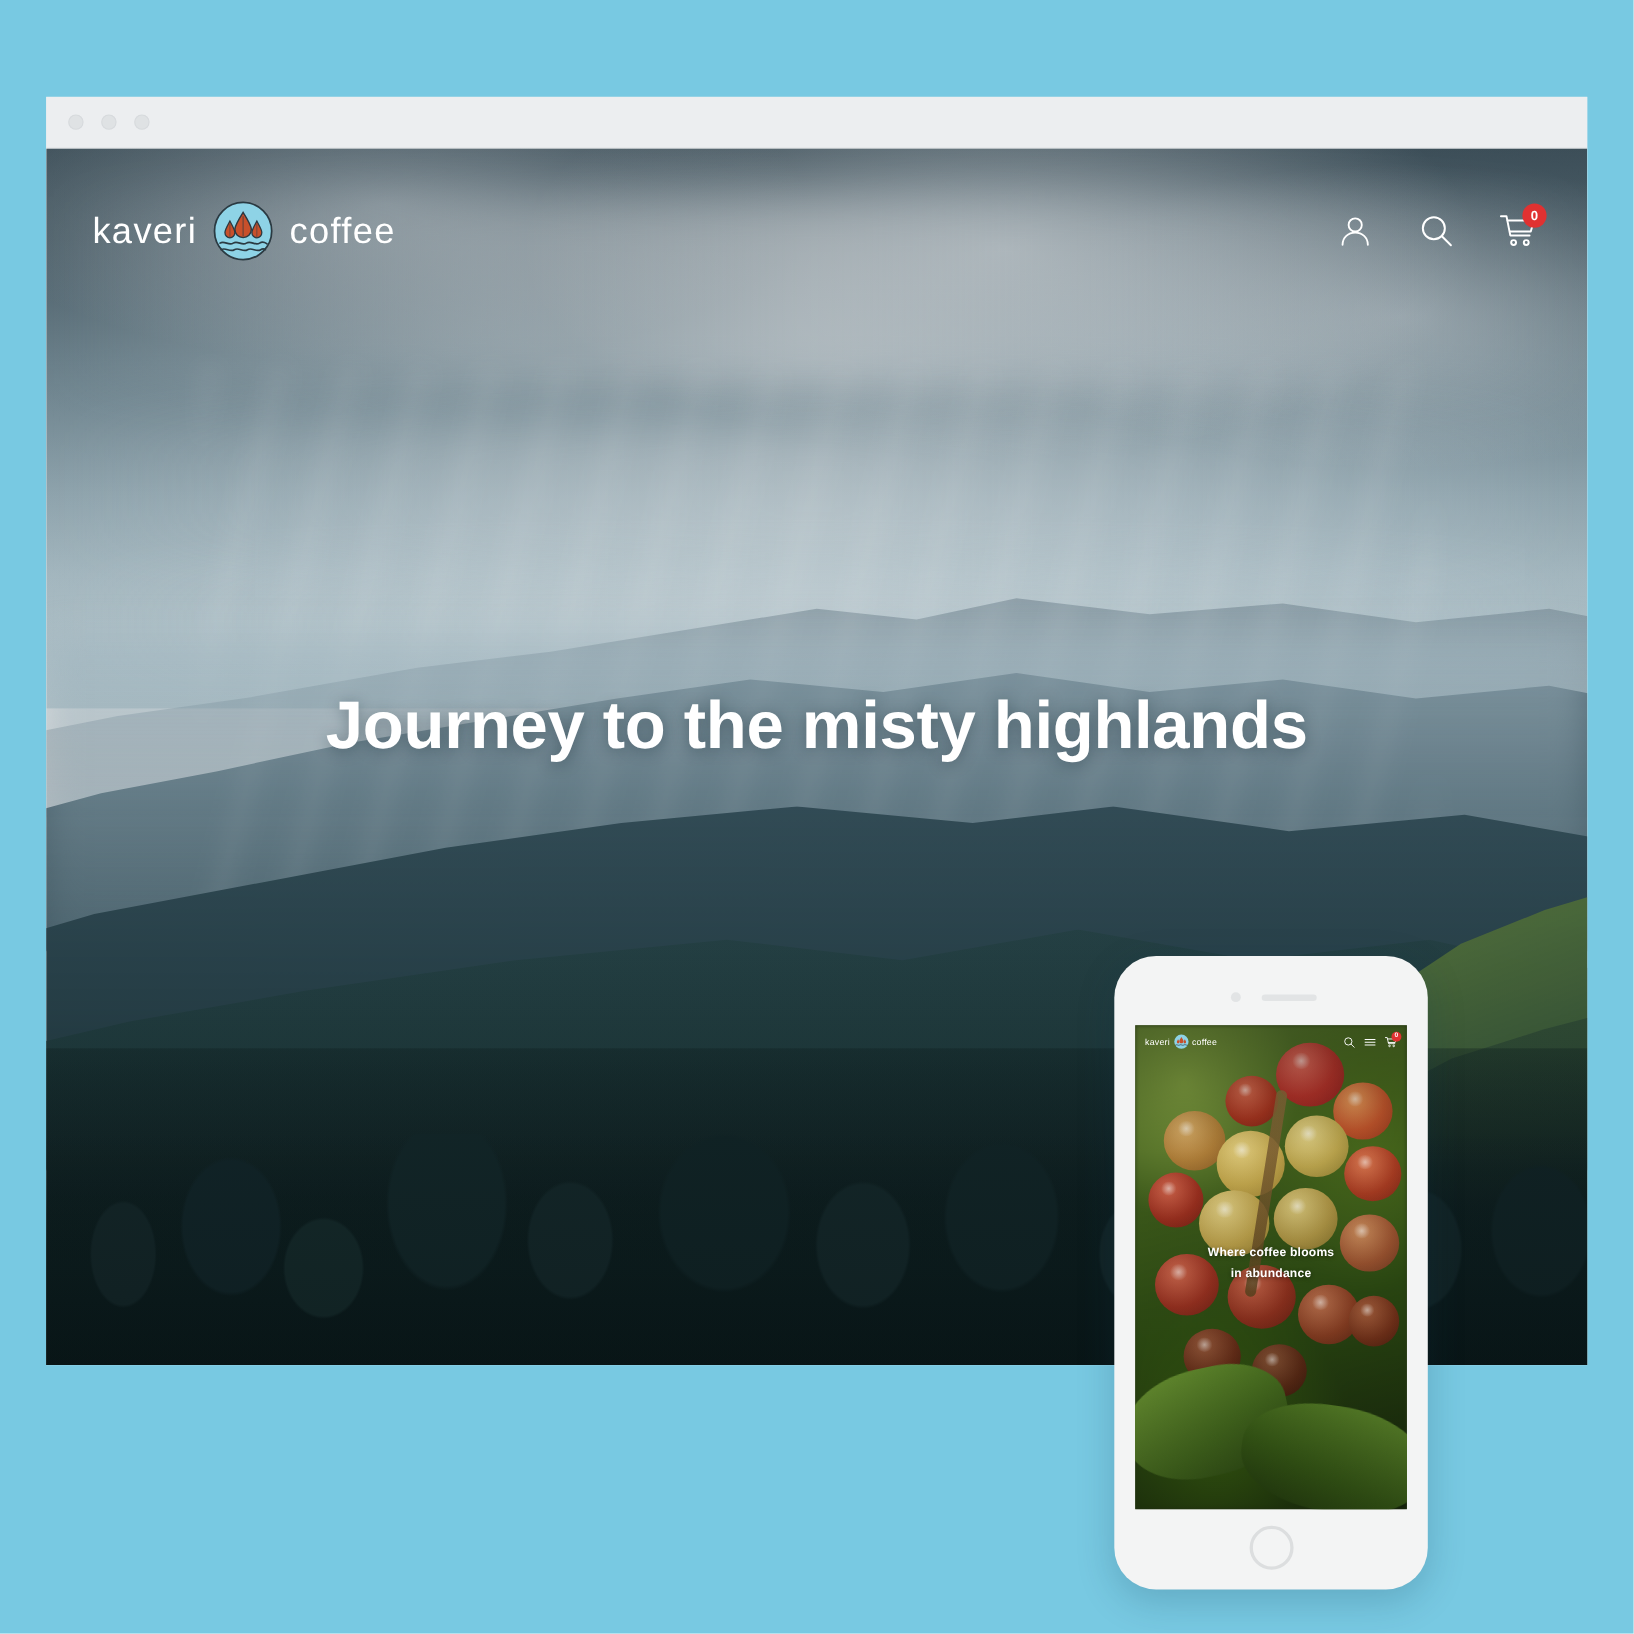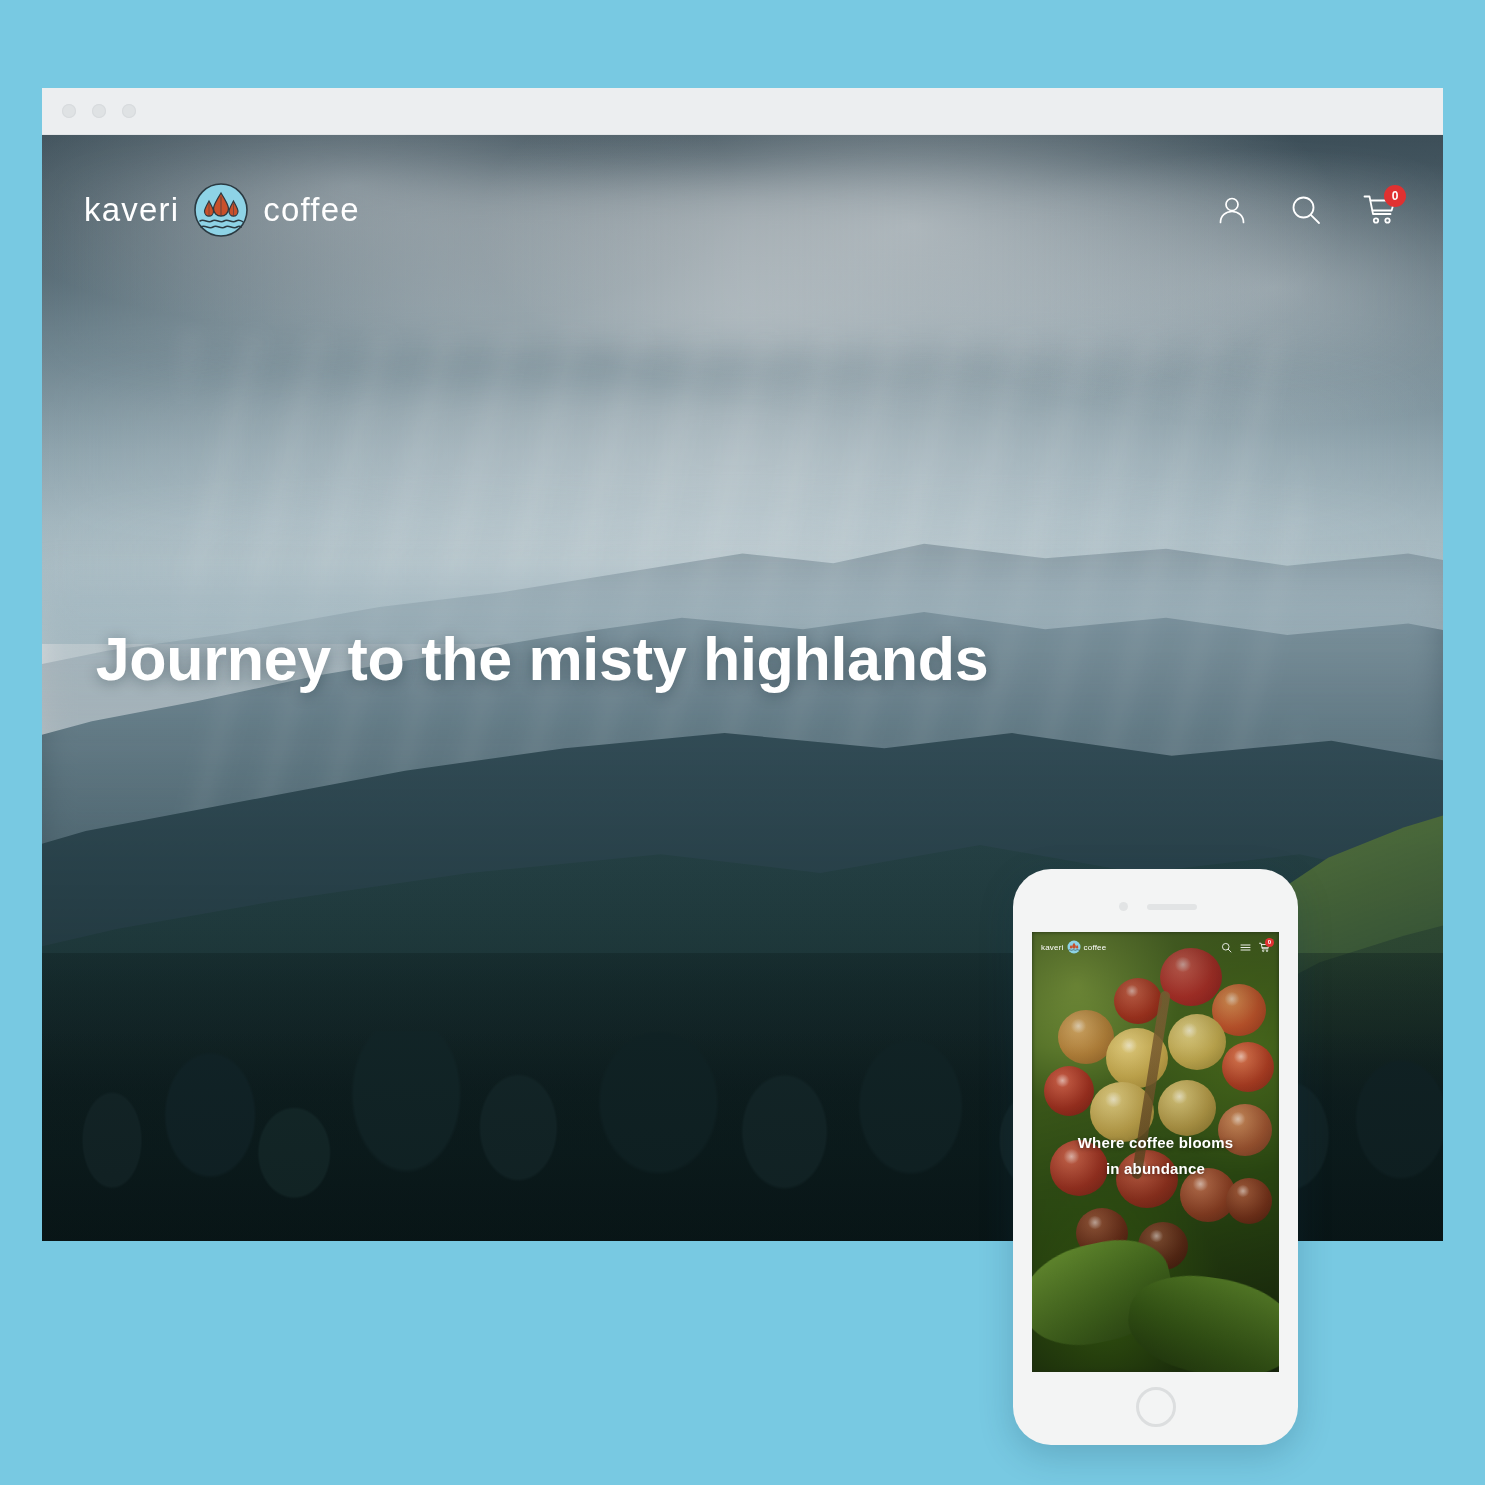--- a/index.html
+++ b/index.html
@@ -183,21 +183,21 @@
     background: #e03131; color: #fff;
     font-size: 12px; font-weight: 700;
     display: flex; align-items: center; justify-content: center;
     padding: 0 5px;
   }
 
   
   .hero-text {
     position: absolute; left: 0; top: 0; width: 100%; height: 100%;
     display: flex; flex-direction: column;
-    justify-content: center;
+    align-items: center; justify-content: center;
     z-index: 5; padding-bottom: 56px;
   }
   .hero-h1 {
     color: #ffffff;
     font-size: 61px;
     font-weight: 700;
     line-height: 1.27;
     text-align: center;
     letter-spacing: -0.3px;
     max-width: 1000px;
@@ -277,21 +277,21 @@
     background: #e03131; color: #fff;
     font-size: 6px; font-weight: 700;
     display: flex; align-items: center; justify-content: center;
   }
   .m-hero {
     position: absolute; left: 0; top: 45%; width: 100%;
     text-align: center; z-index: 4;
     padding: 0 24px;
   }
   .m-hero-h {
-    color: #fff; font-size: 15px; font-weight: 700;
+    color: #fff; font-size: 11px; font-weight: 700;
     line-height: 1.75; letter-spacing: .2px;
     text-shadow: 0 1px 4px rgba(0,0,0,0.45);
   }
 </style>
 </head>
 <body>
 
 <div class="browser">
 
   <div class="titlebar">

